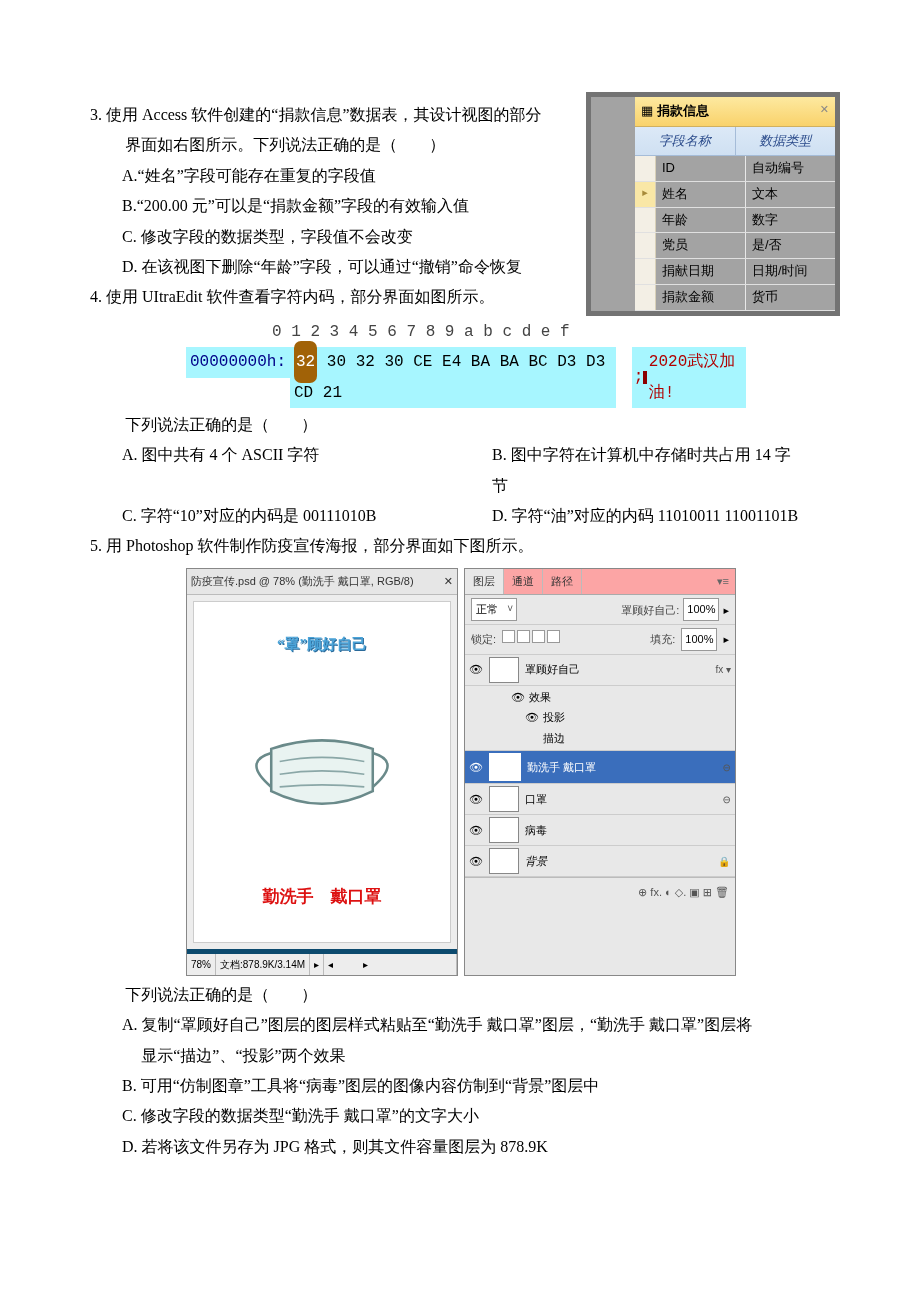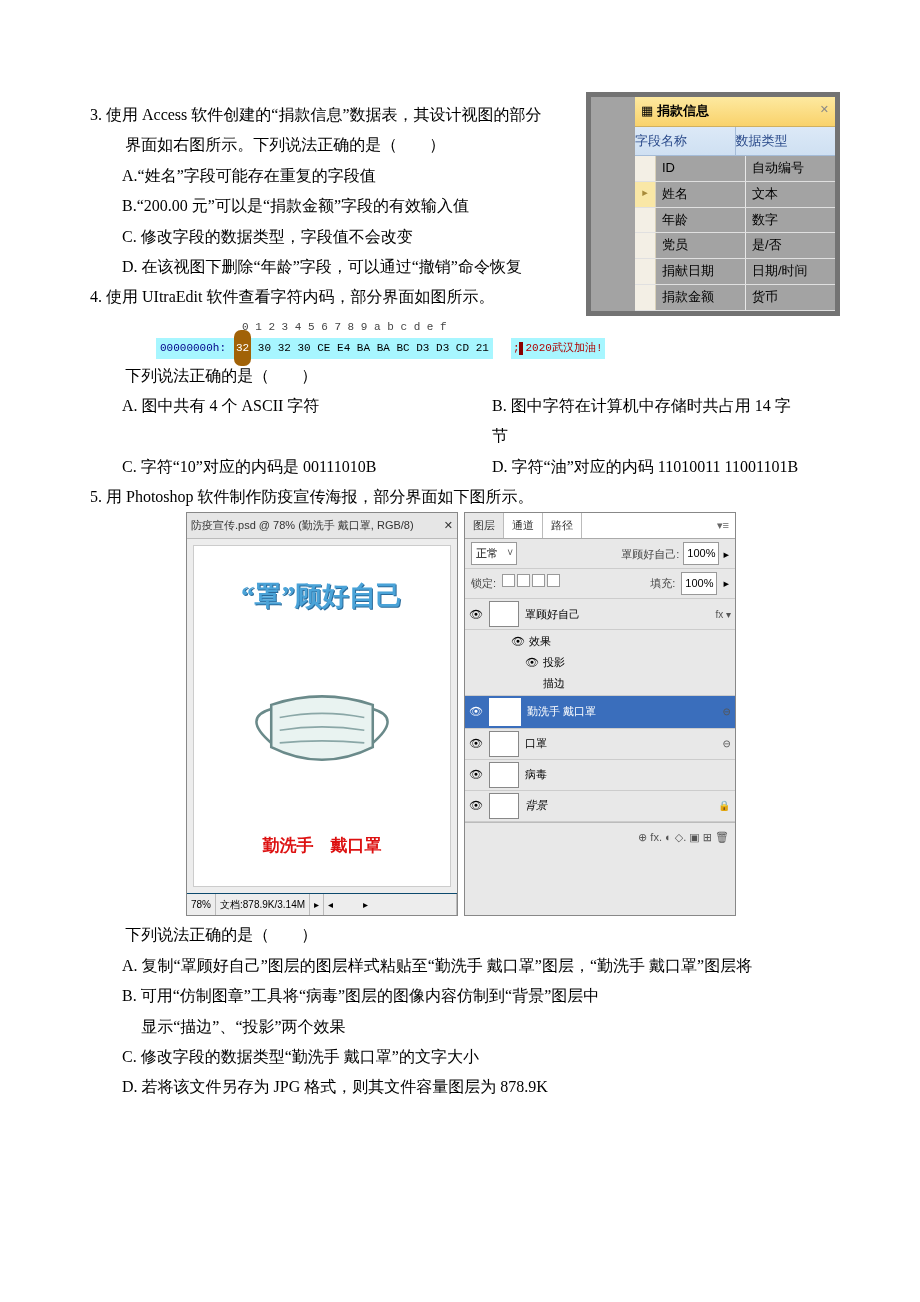--- a/index.html
+++ b/index.html
@@ -36,61 +36,61 @@
     border-bottom: 1px solid #d0b060;
     padding: 2px 6px;
   }
   .access-tab .close { float: right; color: #888; font-size: 11px; }
   .access-tab .tabname { font-weight: bold; }
   .access-head {
     display: flex;
     background: linear-gradient(#dce9f7, #cfe0f2);
     border-bottom: 1px solid #a5bcd8;
   }
-  .access-head > div { flex: 1; padding: 2px 0; color: #2a4a8a; border-right: 1px solid #a5bcd8; }
+  .access-head > div { flex: 1; text-align: center; padding: 2px 0; color: #2a4a8a; border-right: 1px solid #a5bcd8; font-style: italic; }
   .access-head > div:last-child { border-right: none; }
   .access-row { display: flex; border-bottom: 1px solid #e0e0e0; }
   .access-row .sel { width: 20px; text-align: center; background: #f3efe5; border-right: 1px solid #d8d0b8; font-size: 11px; color: #a78a3a; }
   .access-row .c1 { flex: 1; padding: 0 6px; border-right: 1px solid #e8e8e8; }
   .access-row .c2 { flex: 1; padding: 0 6px; }
 
   
   .ue-bar {
     margin: 4px 0 2px 6em;
     width: 560px;
     font-family: "Courier New", monospace;
-    font-size: 11px;
+    font-size: 16px;
   }
   .ue-ruler { color: #444; padding-left: 86px; letter-spacing: 0; }
   .ue-line { display: flex; align-items: flex-start; }
   .ue-addr { background: #a7f6ff; color: #008; padding: 0 4px; }
   .ue-hex { background: #a7f6ff; color: #000; padding: 0 4px; }
   .ue-hex .selbyte { background: #a16207; color: #fff; padding: 12px 2px; border-radius: 7px; }
   .ue-sep { width: 18px; background: #fff; }
   .ue-asc { background: #a7f6ff; color: #b00000; padding: 0 2px; display:flex; align-items:center;}
   .ue-asc .caret { display:inline-block; width:4px; height:13px; background:#8b0000; margin-right:2px;}
 
   
   .opt-row { display: flex; }
   .opt-row > div:first-child { width: 370px; padding-left: 2em; }
   .opt-row > div:last-child { flex: 1; }
 
   
-  .ps-wrap { display: flex; gap: 6px; margin: 0 0 4px 6em; }
+  .ps-wrap { display: flex; gap: 6px; margin: 6px 0 4px 6em; }
   .ps-canvas-frame { width: 270px; border: 1px solid #888; background: #ededed; font-size: 11px; font-family: Arial; }
   .ps-title { background: #e6e6e6; padding: 2px 4px; border-bottom: 1px solid #bbb; font-size: 11px; color: #333;}
   .ps-title .x { float:right; }
   .ps-canvas-body { background: #fff; margin: 6px; height: 340px; display:flex; flex-direction:column; align-items:center; justify-content:space-around; border:1px solid #ccc;}
-  .title-text { color:#4aa3d8; font-weight:bold; font-size:27px; text-shadow: 1px 1px 0 #2a6a9a; font-family: "KaiTi","楷体",serif;}
+  .title-text { color:#4aa3d8; font-weight:bold; font-size:15px; text-shadow: 1px 1px 0 #2a6a9a; font-family: "KaiTi","楷体",serif;}
   .mask-svg { width: 170px; height: 110px; }
   .red-text { color: #d11; font-weight: bold; font-size: 17px; }
-  .ps-status { display:flex; border-top:1px solid #0c4a6e; font-size:10px;align-items:flex-end; }
+  .ps-status { display:flex; border-top:5px solid #0c4a6e; font-size:10px;align-items:flex-end; }
   .ps-status > div { padding:1px 4px; border-right:1px solid #bbb; }
   .ps-layers { width: 270px; border: 1px solid #888; background: #e8e8e8; font-family: Arial; font-size: 11px; }
-  .lp-tabs { display:flex; background:#ffffff; border-bottom:1px solid #aaa; }
+  .lp-tabs { display:flex; background:#fca5a5; border-bottom:1px solid #aaa; }
   .lp-tabs .tab { padding:2px 8px; border-right:1px solid #bbb; color:#333;}
   .lp-tabs .tab.active { background:#e8e8e8; }
   .lp-tabs .menu { margin-left:auto; padding:2px 6px; color:#666;}
   .lp-row1 { display:flex; align-items:flex-end; padding:3px 6px; gap:4px; border-bottom:1px solid #ccc;}
   .lp-select { border:1px solid #999; background:#fff; padding:0 18px 0 4px; position:relative;}
   .lp-select::after { content:"˅"; position:absolute; right:3px; font-size:10px; color:#555;}
   .lp-label { color:#444; }
   .lp-val { border:1px solid #999; background:#fff; padding:0 3px; }
   .lp-lock { padding:3px 6px; border-bottom:1px solid #ccc; display:flex; align-items:center; gap:6px;}
   .lp-icons span{ display:inline-block; width:11px; height:11px; border:1px solid #999; background:#fff; margin-right:2px;}
@@ -302,19 +302,19 @@
         </div>
 
         <div class="ly-footer">
           <span>⊕  fx.  ◐  ◇.  ▣  ⊞  🗑</span>
         </div>
       </div>
     </div>
 
     <span class="indent-sub">下列说法正确的是（　　）</span>
     <span class="indent-opt">A. 复制“罩顾好自己”图层的图层样式粘贴至“勤洗手 戴口罩”图层，“勤洗手 戴口罩”图层将</span>
+    <span class="indent-opt" style="padding-left:3.2em">显示“描边”、“投影”两个效果</span>
     <span class="indent-opt">B. 可用“仿制图章”工具将“病毒”图层的图像内容仿制到“背景”图层中</span>
-    <span class="indent-opt" style="padding-left:3.2em">显示“描边”、“投影”两个效果</span>
     <span class="indent-opt">C. 修改字段的数据类型“勤洗手 戴口罩”的文字大小</span>
     <span class="indent-opt">D. 若将该文件另存为 JPG 格式，则其文件容量图层为 878.9K</span>
   </div>
 
 </div>
 
 </body></html>

